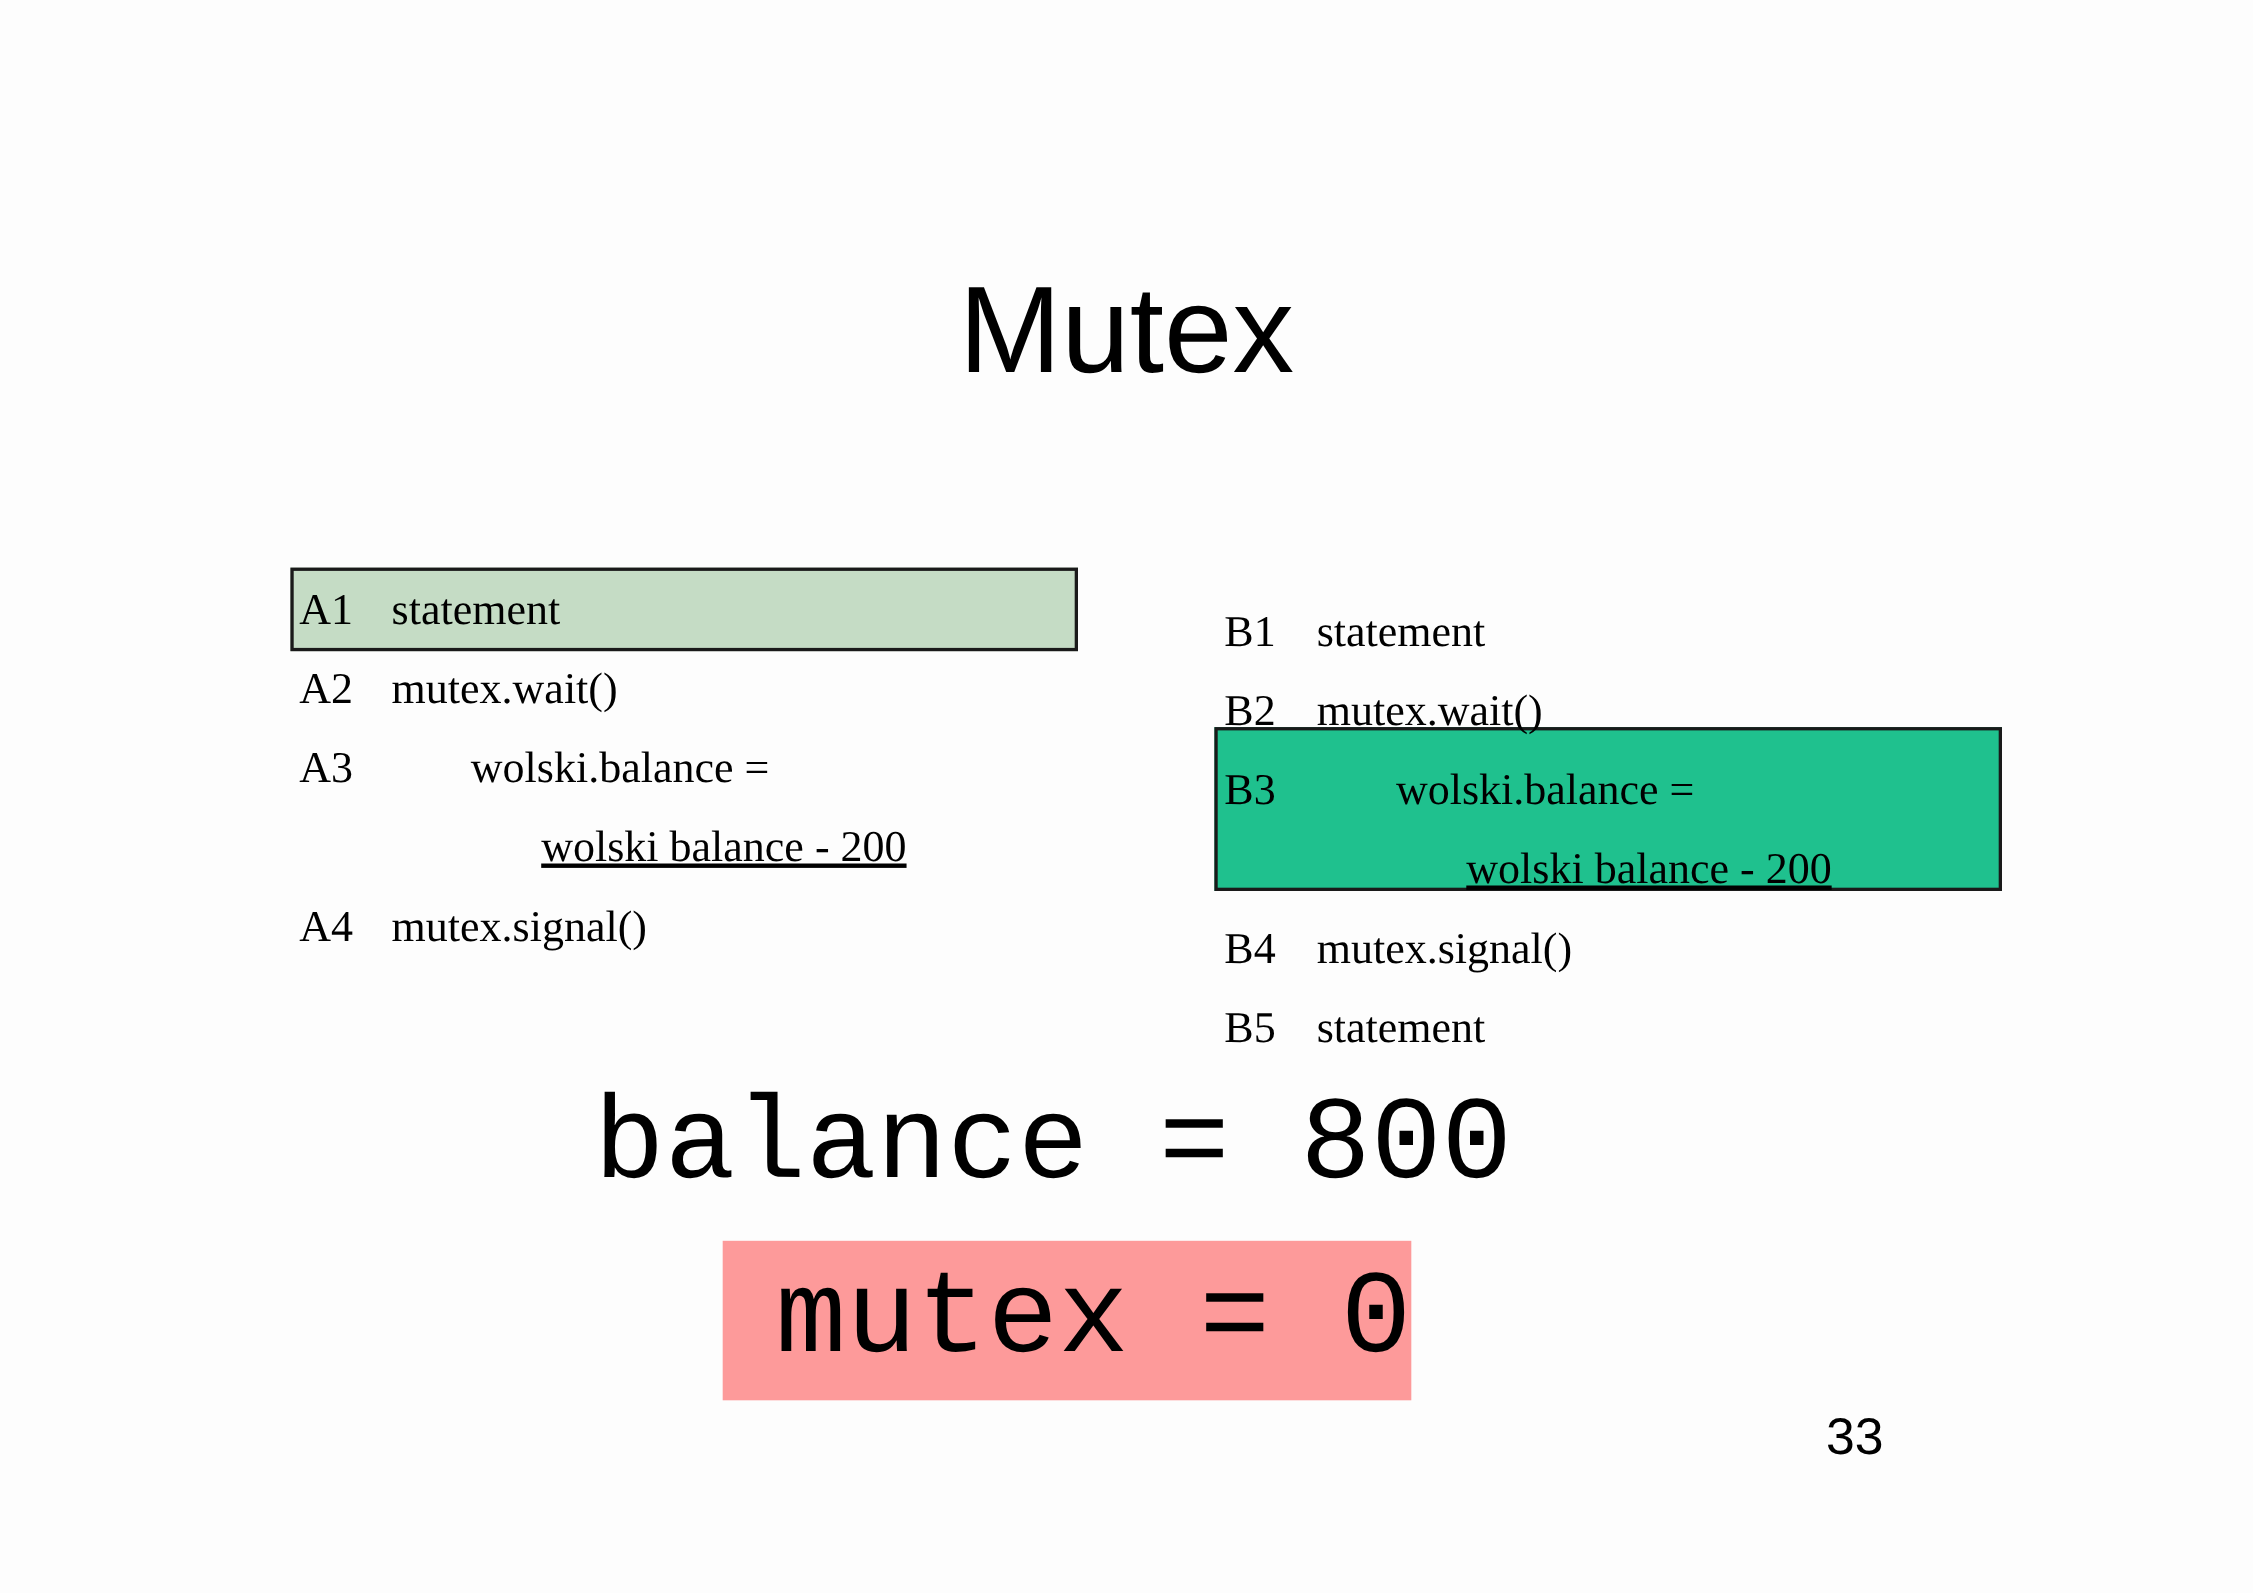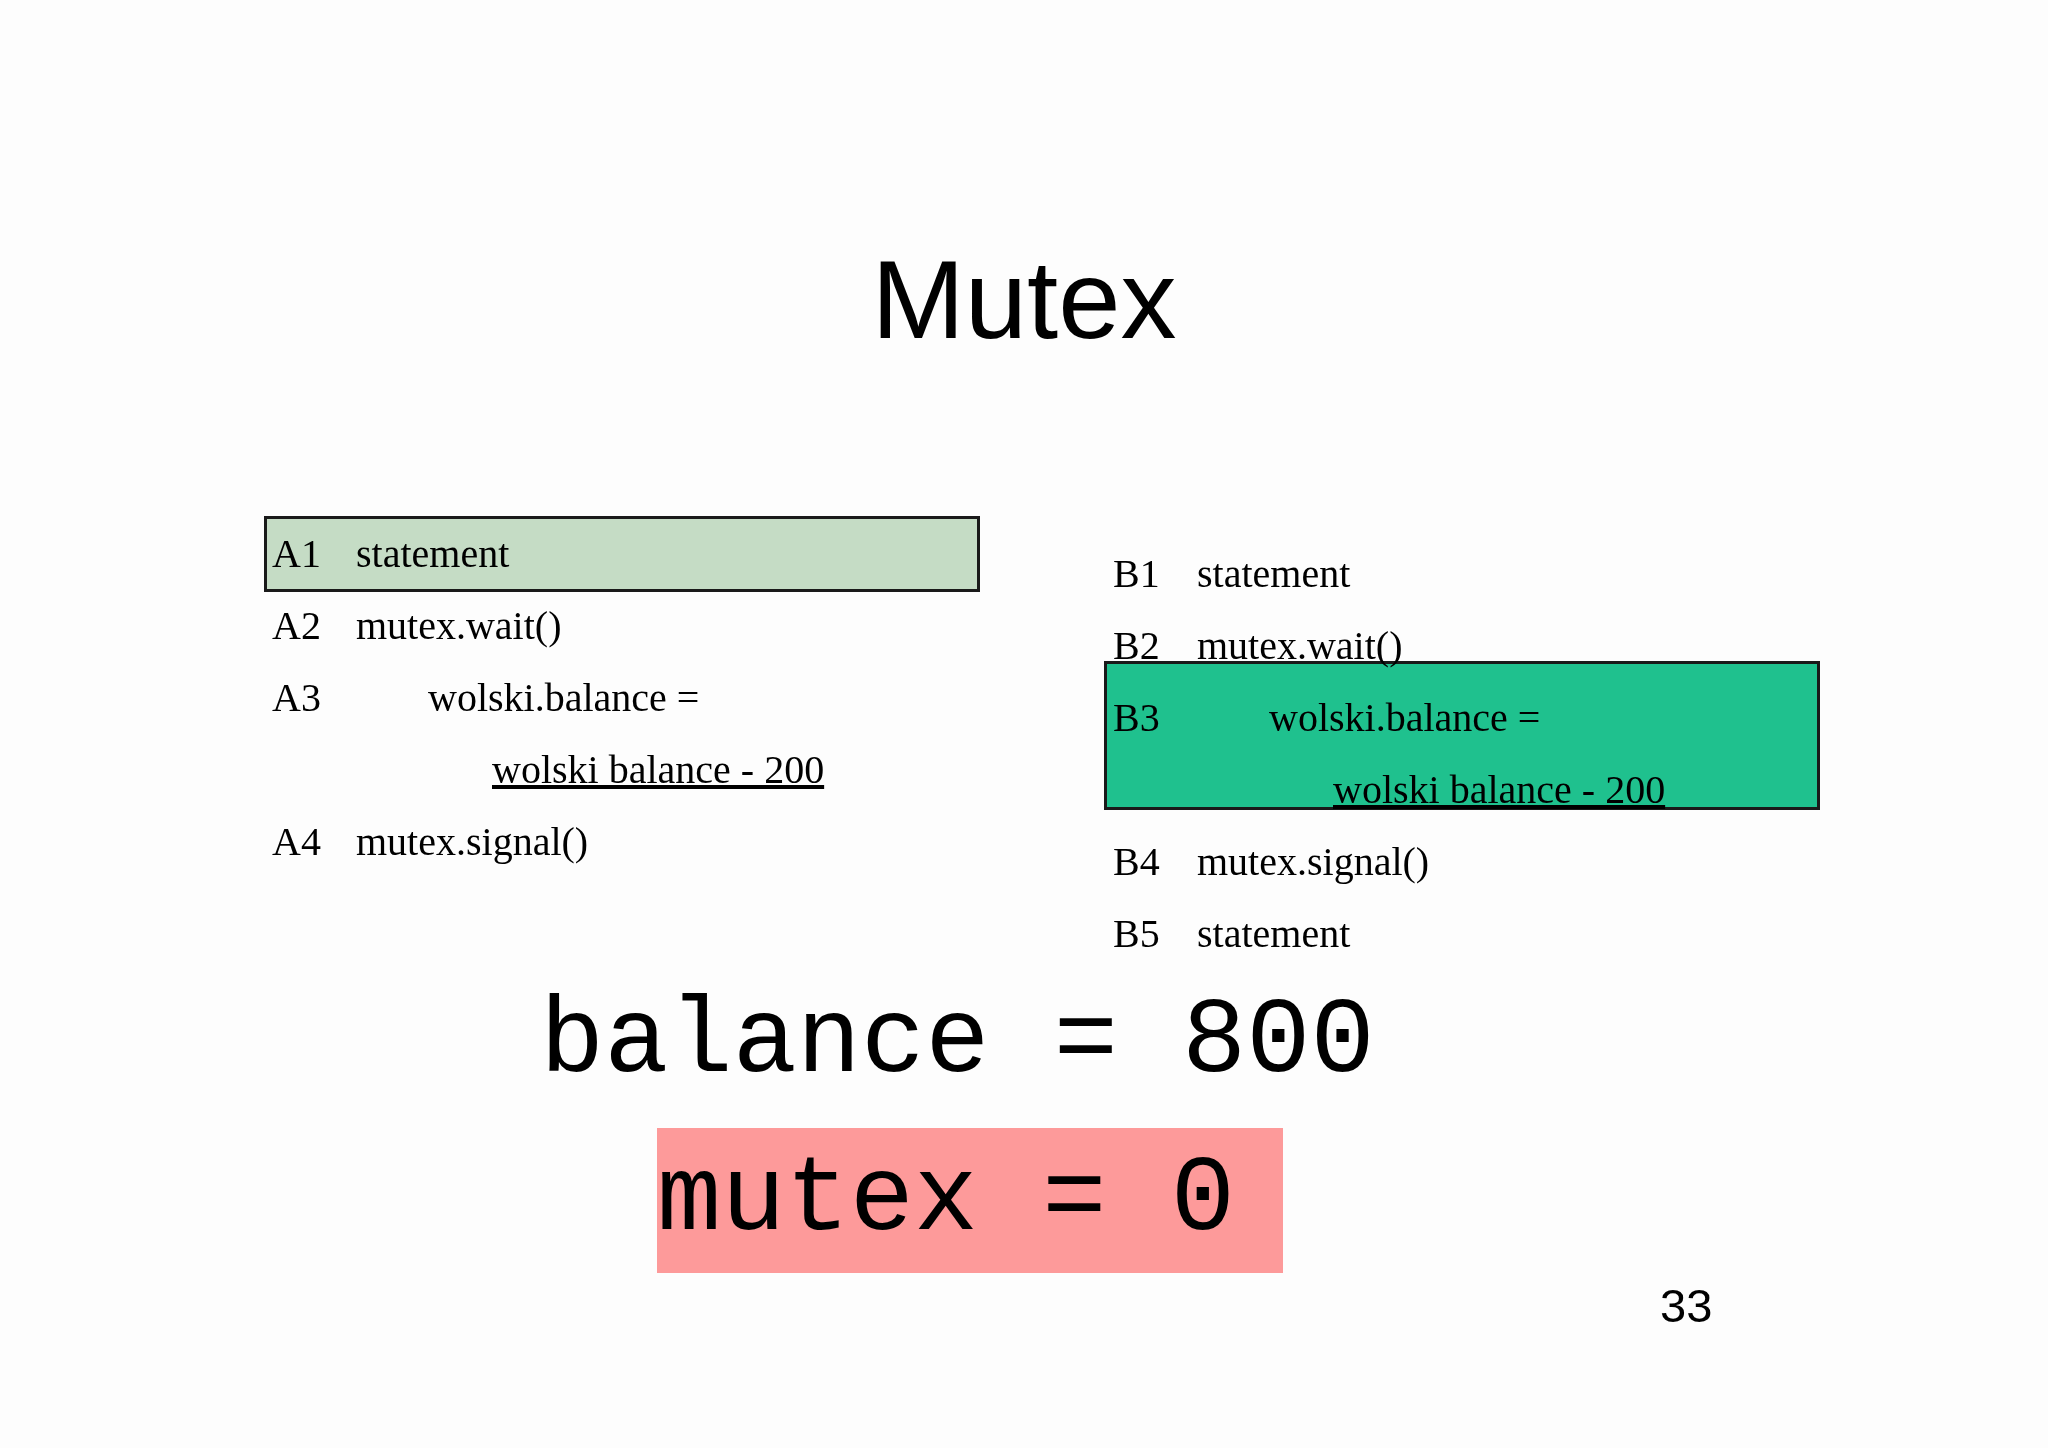--- a/index.html
+++ b/index.html
@@ -48,21 +48,21 @@
     font-size:107px;
     line-height:110px;
     white-space:nowrap;
     text-align:right;
   }
   .mutex-box{
     position:absolute;
     left:657px;top:1128px;
     width:626px;height:145px;
     background:#fd9a9a;
-    display:flex;align-items:center;justify-content:flex-start;
+    display:flex;align-items:center;justify-content:flex-end;
   }
   .mutex-text{
     font-family:"Liberation Mono",monospace;
     font-size:107px;
     white-space:nowrap;
   }
   .page-num{
     position:absolute;
     left:1660px;top:1278px;
     font-family:"Liberation Sans",sans-serif;

